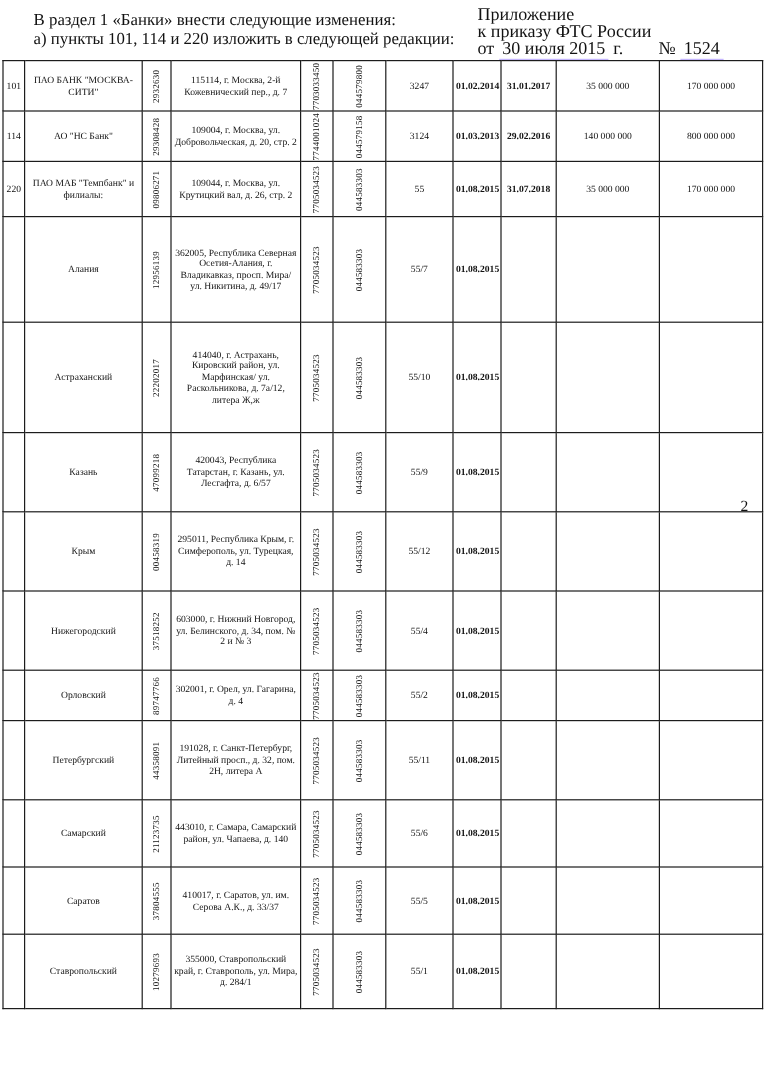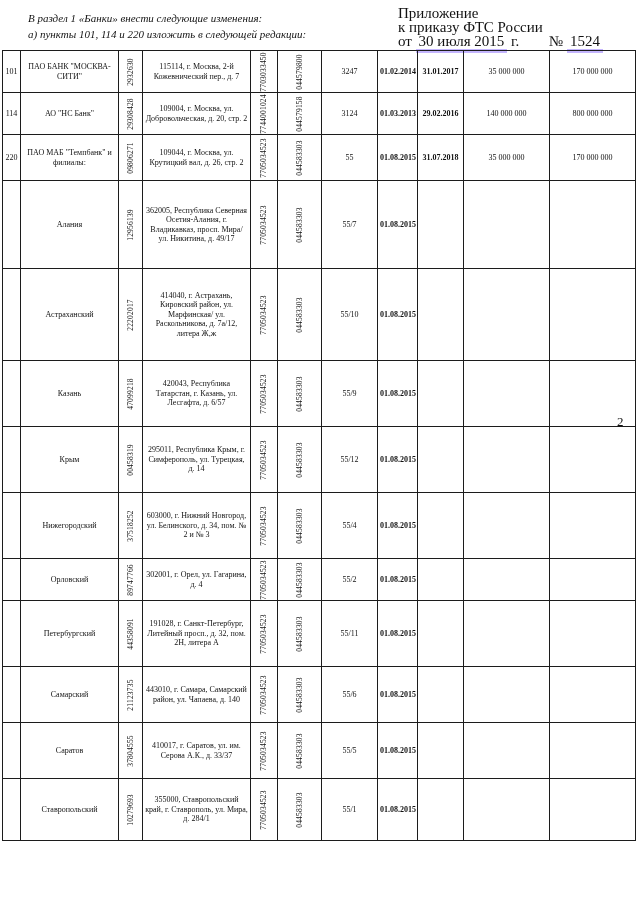--- a/index.html
+++ b/index.html
@@ -7,26 +7,26 @@
     width:640px; height:905px; position:relative;
     background:#ffffff; color:#121212;
     font-family:"Liberation Serif", serif;
     overflow:hidden;
   }
   
   .appendix {
     position:absolute; left:398px; top:6px;
     font-size:15px; line-height:14px; white-space:nowrap;
   }
-  .appendix .fill { border-bottom:4px solid #c4b5fd; padding:0 3px; }
+  .appendix .fill { border-bottom:1px solid #c4b5fd; padding:0 3px; }
   .appendix .numgap { display:inline-block; width:22px; }
   
   .intro {
     position:absolute; left:28px; top:10px;
-    font-size:11px; line-height:16px; white-space:nowrap;font-style:italic;
+    font-size:14px; line-height:16px; white-space:nowrap;
   }
   
   .pagenum {
     position:absolute; left:617px; top:414px; font-size:13px;
   }
   
   table.banks {
     position:absolute; left:2px; top:50px;
     border-collapse:collapse; table-layout:fixed; width:633px;
   }

